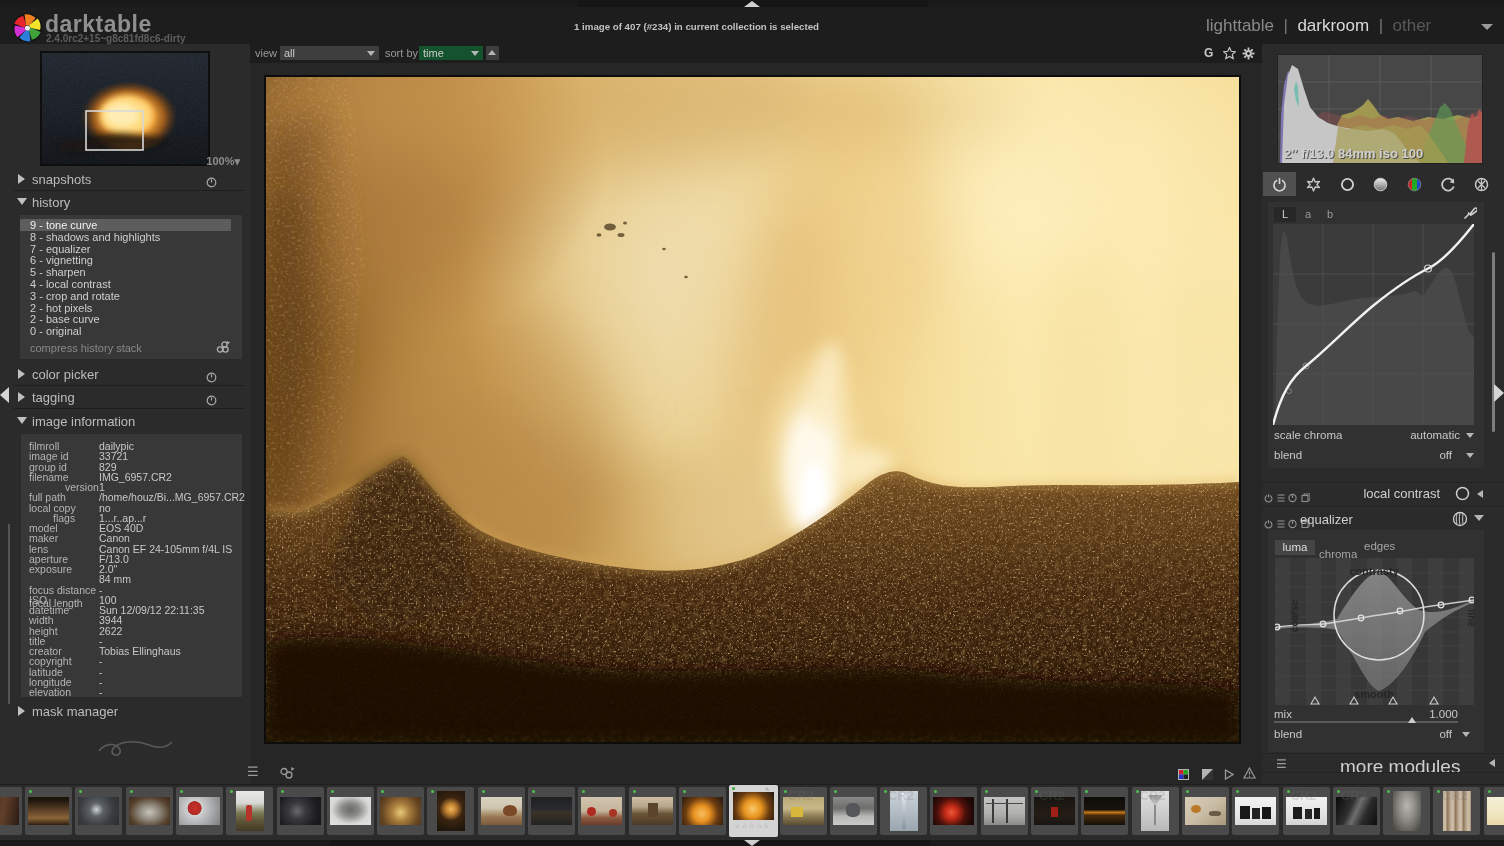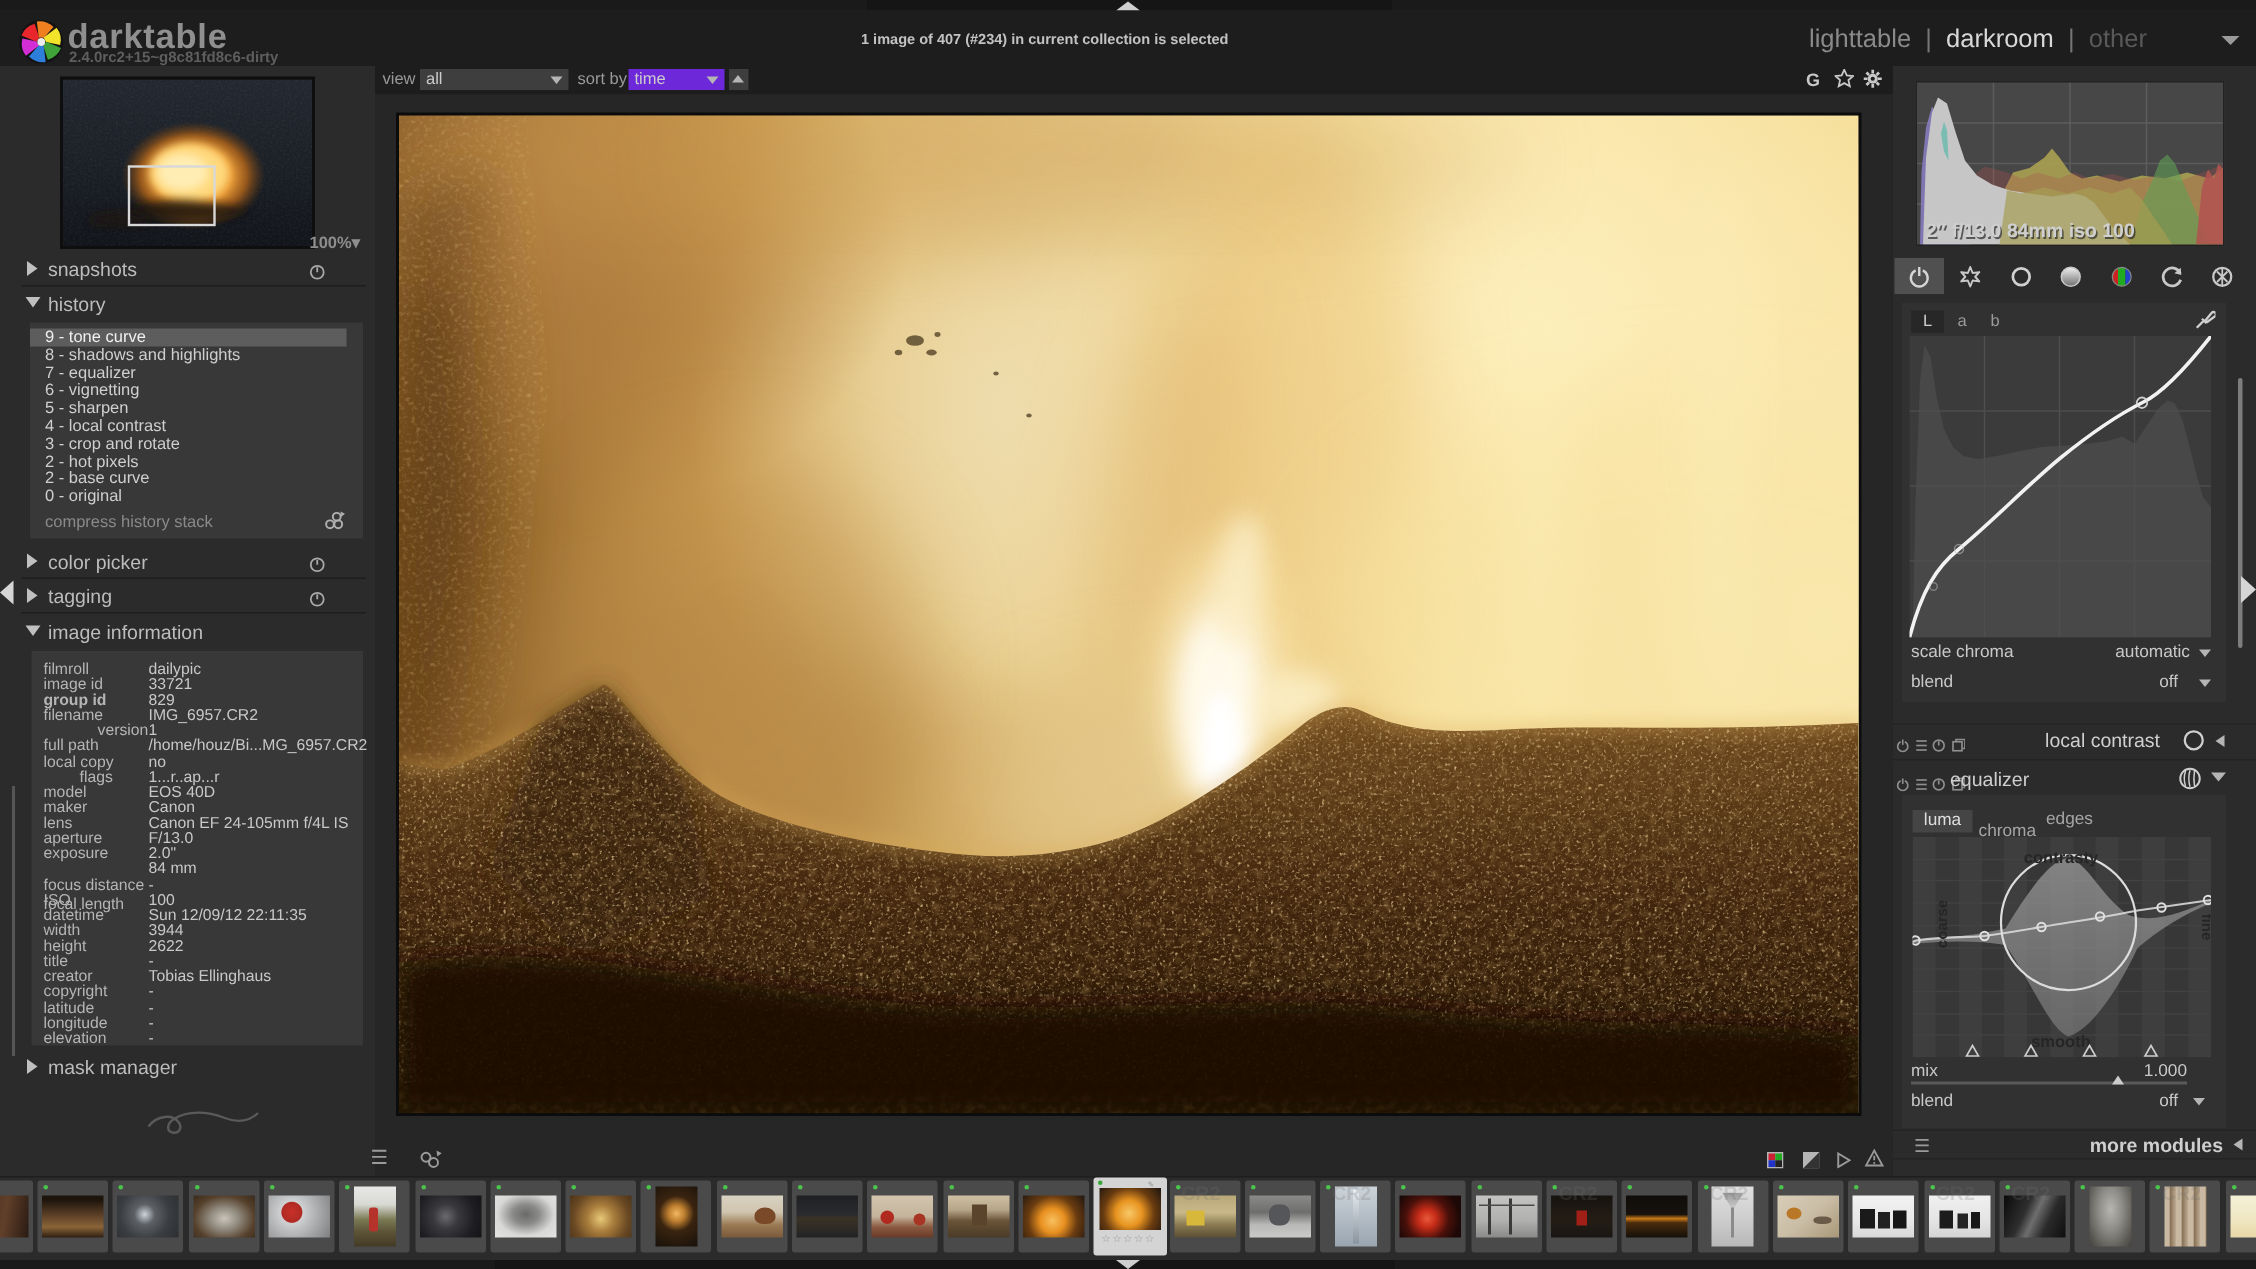--- a/index.html
+++ b/index.html
@@ -113,21 +113,21 @@
           <line x1="5.5" y1="2.2" x2="5.5" y2="5.5" stroke="#a8a8a8" stroke-width="1.2"></line>
         </svg></div>
 <div class="abs" style="left:14px;top:408px;width:230px;height:1px;background:#1e1e1e;"></div>
 <div class="abs" style="left:17px;top:417px;width:0;height:0;border-left:5px solid transparent;border-right:5px solid transparent;border-top:7px solid #c0c0c0;"></div>
 <div class="abs hdr" style="left:32px;top:414px;">image information</div>
 <div class="abs" style="left:20px;top:433px;width:223px;height:265px;background:#383838;border:1px solid #2a2a2a;"></div>
       <div class="abs" style="left:29px;top:440.0px;font-size:10.5px;color:#b5b5b5;white-space:nowrap;">filmroll</div>
       <div class="abs" style="left:99px;top:440.0px;font-size:10.5px;color:#c8c8c8;white-space:nowrap;">dailypic</div>
       <div class="abs" style="left:29px;top:450.2px;font-size:10.5px;color:#b5b5b5;white-space:nowrap;">image id</div>
       <div class="abs" style="left:99px;top:450.2px;font-size:10.5px;color:#c8c8c8;white-space:nowrap;">33721</div>
-      <div class="abs" style="left:29px;top:460.5px;font-size:10.5px;color:#b5b5b5;white-space:nowrap;font-weight:bold;">group id</div>
+      <div class="abs" style="left:29px;top:460.5px;font-size:10.5px;color:#b5b5b5;white-space:nowrap;">group id</div>
       <div class="abs" style="left:99px;top:460.5px;font-size:10.5px;color:#c8c8c8;white-space:nowrap;">829</div>
       <div class="abs" style="left:29px;top:470.8px;font-size:10.5px;color:#b5b5b5;white-space:nowrap;">filename</div>
       <div class="abs" style="left:99px;top:470.8px;font-size:10.5px;color:#c8c8c8;white-space:nowrap;">IMG_6957.CR2</div>
       <div class="abs" style="left:29px;top:481.0px;font-size:10.5px;color:#b5b5b5;white-space:nowrap;margin-left:36px;">version</div>
       <div class="abs" style="left:99px;top:481.0px;font-size:10.5px;color:#c8c8c8;white-space:nowrap;">1</div>
       <div class="abs" style="left:29px;top:491.2px;font-size:10.5px;color:#b5b5b5;white-space:nowrap;">full path</div>
       <div class="abs" style="left:99px;top:491.2px;font-size:10.5px;color:#c8c8c8;white-space:nowrap;">/home/houz/Bi...MG_6957.CR2</div>
       <div class="abs" style="left:29px;top:501.5px;font-size:10.5px;color:#b5b5b5;white-space:nowrap;">local copy</div>
       <div class="abs" style="left:99px;top:501.5px;font-size:10.5px;color:#c8c8c8;white-space:nowrap;">no</div>
       <div class="abs" style="left:29px;top:511.8px;font-size:10.5px;color:#b5b5b5;white-space:nowrap;margin-left:24px;">flags</div>
@@ -175,21 +175,21 @@
     </div>
 
   <div class="abs" style="left:250px;top:44px;width:1012px;height:19px;background:#1d1d1d;"></div>
   <div id="centerbar">
       <div class="abs" style="left:255px;top:47px;font-size:11px;color:#9a9a9a;">view</div>
 <div class="abs" style="left:280px;top:46px;width:99px;height:14px;background:#3e3e3e;">
 <div class="abs" style="left:4px;top:1px;font-size:11px;color:#cccccc;">all</div>
 <div class="abs" style="left:87px;top:5px;width:0;height:0;border-left:4px solid transparent;border-right:4px solid transparent;border-top:5px solid #b5b5b5;"></div>
       </div>
 <div class="abs" style="left:385px;top:47px;font-size:11px;color:#9a9a9a;">sort by</div>
-<div class="abs" style="left:419px;top:46px;width:64px;height:14px;background:#6d28d9;">
+<div class="abs" style="left:419px;top:46px;width:64px;height:14px;background:#14532d;">
 <div class="abs" style="left:4px;top:1px;font-size:11px;color:#cccccc;">time</div>
 <div class="abs" style="left:52px;top:5px;width:0;height:0;border-left:4px solid transparent;border-right:4px solid transparent;border-top:5px solid #b5b5b5;"></div>
       </div>
 <div class="abs" style="left:486px;top:46px;width:13px;height:14px;background:#3e3e3e;">
 <div class="abs" style="left:2px;top:4px;width:0;height:0;border-left:4px solid transparent;border-right:4px solid transparent;border-bottom:5px solid #b5b5b5;"></div>
       </div>
 <div class="abs" style="left:1204px;top:46px;font-size:12px;font-weight:bold;color:#c8c8c8;">G</div>
 <div class="abs" style="left:1223px;top:46px;"><svg width="13" height="13" viewBox="0 0 13 13">
           <path d="M6.5,0.5 L8.2,4.3 L12.4,4.7 L9.3,7.4 L10.2,11.5 L6.5,9.4 L2.8,11.5 L3.7,7.4 L0.6,4.7 L4.8,4.3 Z" fill="none" stroke="#c8c8c8" stroke-width="1.2"></path>
         </svg></div>
@@ -556,21 +556,21 @@
 </svg></div>
 <div class="abs" style="left:1274px;top:708px;font-size:11.5px;color:#c8c8c8;">mix</div>
 <div class="abs" style="left:1390px;top:708px;width:68px;text-align:right;font-size:11.5px;color:#c8c8c8;">1.000</div>
 <div class="abs" style="left:1274px;top:721px;width:184px;height:2px;background:#5a5a5a;"></div>
 <div class="abs" style="left:1408px;top:717px;width:0;height:0;border-left:4px solid transparent;border-right:4px solid transparent;border-bottom:6px solid #cccccc;"></div>
 <div class="abs" style="left:1274px;top:728px;font-size:11.5px;color:#c8c8c8;">blend</div>
 <div class="abs" style="left:1380px;top:728px;width:72px;text-align:right;font-size:11.5px;color:#c8c8c8;">off</div>
 <div class="abs" style="left:1462px;top:732px;width:0;height:0;border-left:4px solid transparent;border-right:4px solid transparent;border-top:5px solid #b5b5b5;"></div>
 <div class="abs" style="left:1262px;top:753px;width:242px;height:1px;background:#242424;"></div>
 <div class="abs" style="left:1276px;top:757px;font-size:12px;color:#9a9a9a;">☰</div>
-<div class="abs" style="left:1340px;top:756px;width:142px;text-align:right;font-size:13px;color:#cfcfcf;font-weight:bold;">more modules</div>
+<div class="abs" style="left:1340px;top:756px;width:142px;text-align:left;font-size:19px;color:#cfcfcf;">more modules</div>
 <div class="abs" style="left:1489px;top:759px;width:0;height:0;border-top:4px solid transparent;border-bottom:4px solid transparent;border-right:6px solid #b5b5b5;"></div>
 <div class="abs" style="left:1262px;top:772px;width:242px;height:1px;background:#242424;"></div>
 <div class="abs" style="left:1492px;top:252px;width:3px;height:180px;background:#7d7d7d;border-radius:2px;"></div>
     </div>
 
   <div class="abs" style="left:0;top:784px;width:1504px;height:56px;background:#2b2b2b;border-top:1px solid #1e1e1e;"></div>
   <div id="filmstrip">
       <div class="abs" style="left:-25.3px;top:787px;width:47px;height:48px;background:#4a4a4a;border-radius:2px;"></div>
 <div class="abs" style="left:-22.3px;top:797px;width:41px;height:28px;background:linear-gradient(100deg,#33201a,#61402a 60%,#2a1a12);overflow:hidden;"></div>
 

